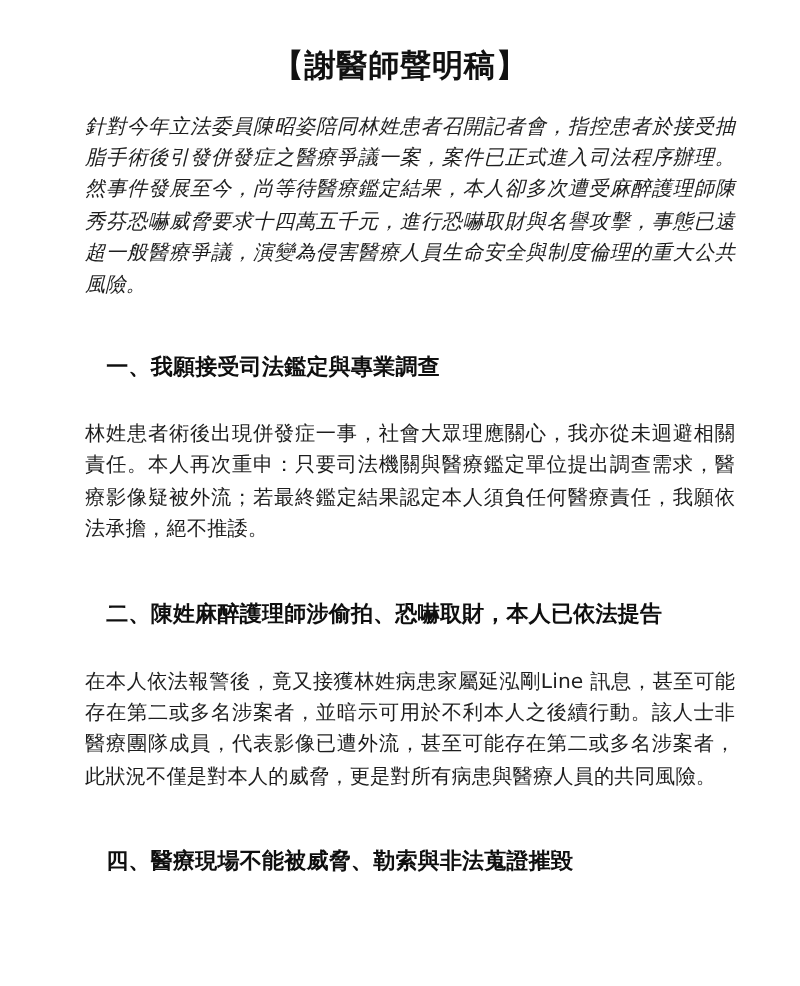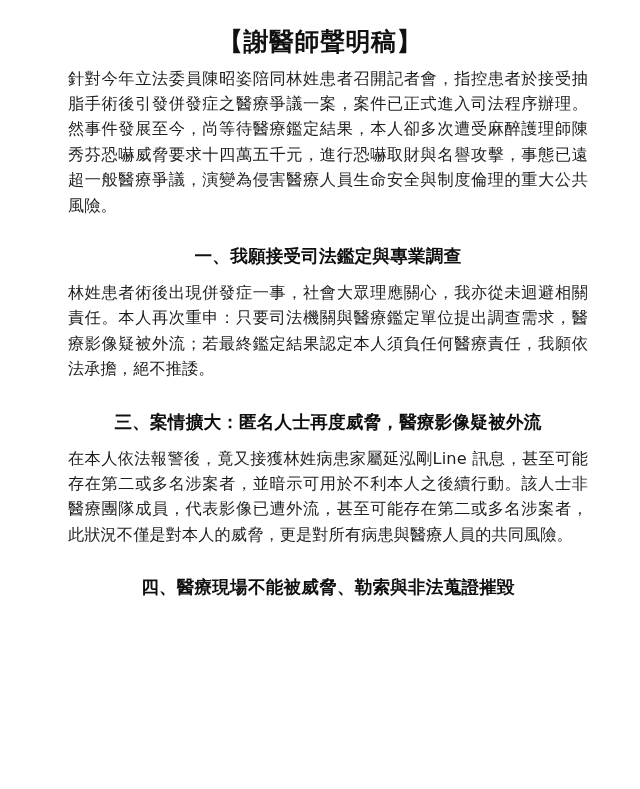--- a/index.html
+++ b/index.html
@@ -23,69 +23,69 @@
     padding: 0;
     background: #ffffff;
     position: relative;
   }
   .doc-title {
     text-align: center;
     font-size: 25px;
     font-weight: 700;
     letter-spacing: 0.5px;
     color: #111111;
-    margin: 5px;
+    margin: 16px;
     padding: 18px 0 0 0;
     line-height: 1.5;
   }
   .body-block {
     padding: 0 52px 0 68px;
   }
   p.para {
     margin: 0;
     font-size: 16.2px;
     line-height: 25.4px;
     letter-spacing: 0.1px;
     text-align: justify;
     text-justify: inter-ideograph;
     color: #1d1d1d;
     font-weight: 500;
   }
   .lead-para {
     margin-top: 21px;
+    font-style: italic;
   }
   h2.section-heading {
-    margin: 1px;
+    margin: 17px;
     font-size: 17.6px;
     font-weight: 700;
     line-height: 26px;
     letter-spacing: 0.2px;
     color: #0f0f0f;
     padding-top: 24px;
     padding-bottom: 10px;
-    text-align: center;
   }
   .section-body {
     padding-bottom: 2px;
   }
 </style>
 </head>
 <body>
 
 <div id="statement-page">
 
   <h1 class="doc-title">【謝醫師聲明稿】</h1>
 
   <div class="body-block">
 
     <p class="para lead-para">針對今年立法委員陳昭姿陪同林姓患者召開記者會，指控患者於接受抽脂手術後引發併發症之醫療爭議一案，案件已正式進入司法程序辦理。然事件發展至今，尚等待醫療鑑定結果，本人卻多次遭受麻醉護理師陳秀芬恐嚇威脅要求十四萬五千元，進行恐嚇取財與名譽攻擊，事態已遠超一般醫療爭議，演變為侵害醫療人員生命安全與制度倫理的重大公共風險。</p>
 
     <h2 class="section-heading">一、我願接受司法鑑定與專業調查</h2>
     <p class="para section-body">林姓患者術後出現併發症一事，社會大眾理應關心，我亦從未迴避相關責任。本人再次重申：只要司法機關與醫療鑑定單位提出調查需求，醫療影像疑被外流；若最終鑑定結果認定本人須負任何醫療責任，我願依法承擔，絕不推諉。</p>
 
+    <h2 class="section-heading">二、陳姓麻醉護理師涉偷拍、恐嚇取財，本人已依法提告</h2>
 
-    <h2 class="section-heading">三、案情擴大：匿名人士再度威脅，醫療影像疑被外流</h2>
     <p class="para section-body">在本人依法報警後，竟又接獲林姓病患家屬延泓剛Line 訊息，甚至可能存在第二或多名涉案者，並暗示可用於不利本人之後續行動。該人士非醫療團隊成員，代表影像已遭外流，甚至可能存在第二或多名涉案者，此狀況不僅是對本人的威脅，更是對所有病患與醫療人員的共同風險。</p>
 
     <h2 class="section-heading">四、醫療現場不能被威脅、勒索與非法蒐證摧毀</h2>
 
   </div>
 </div>
 
 </body></html>

